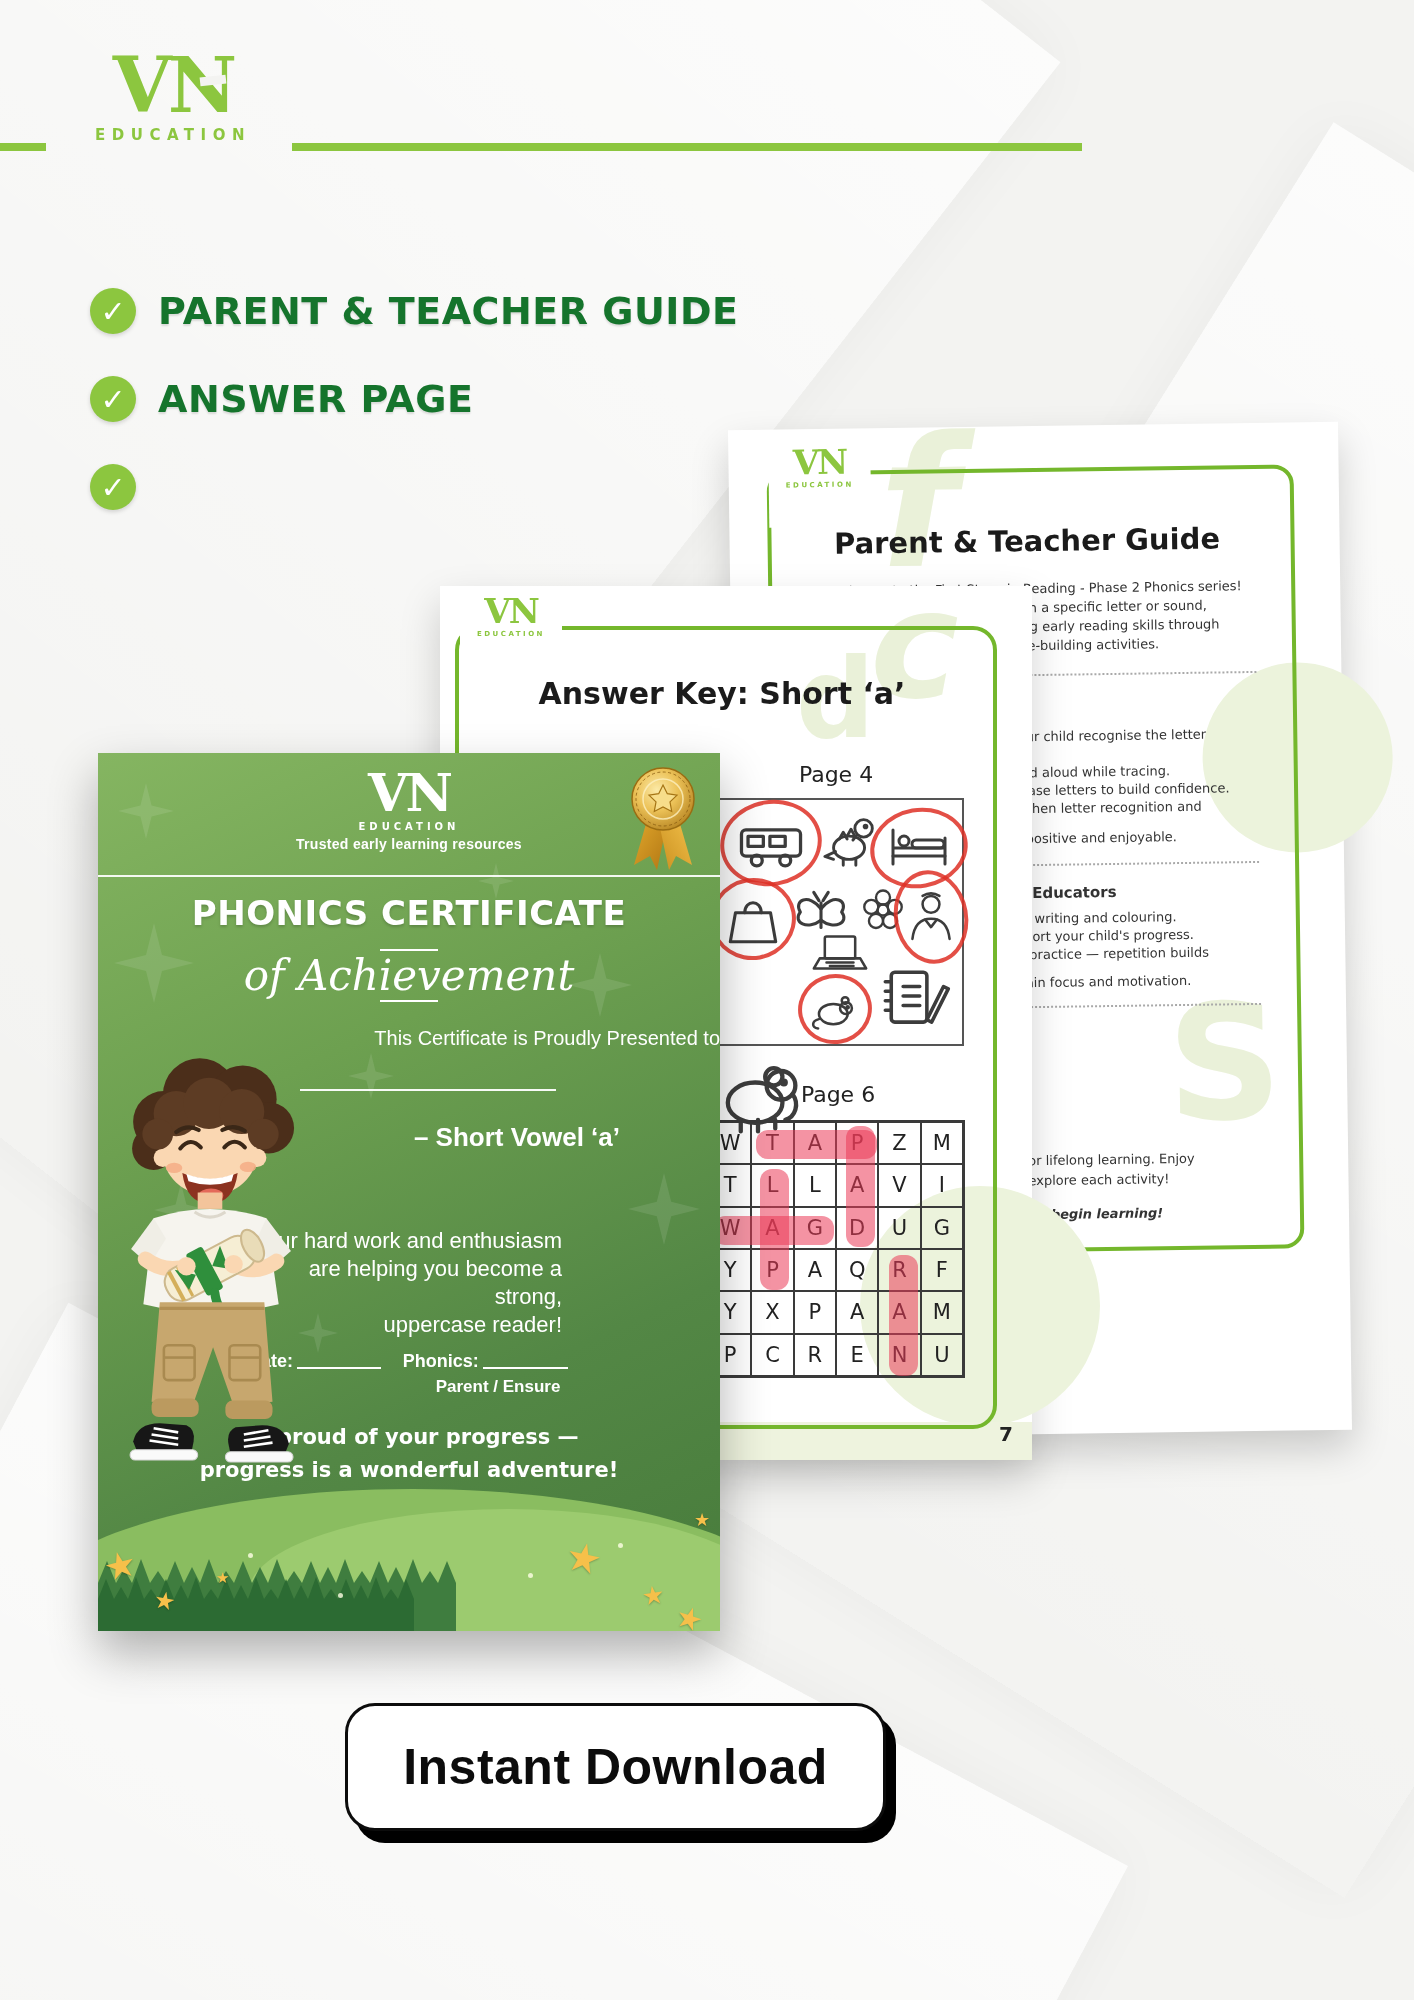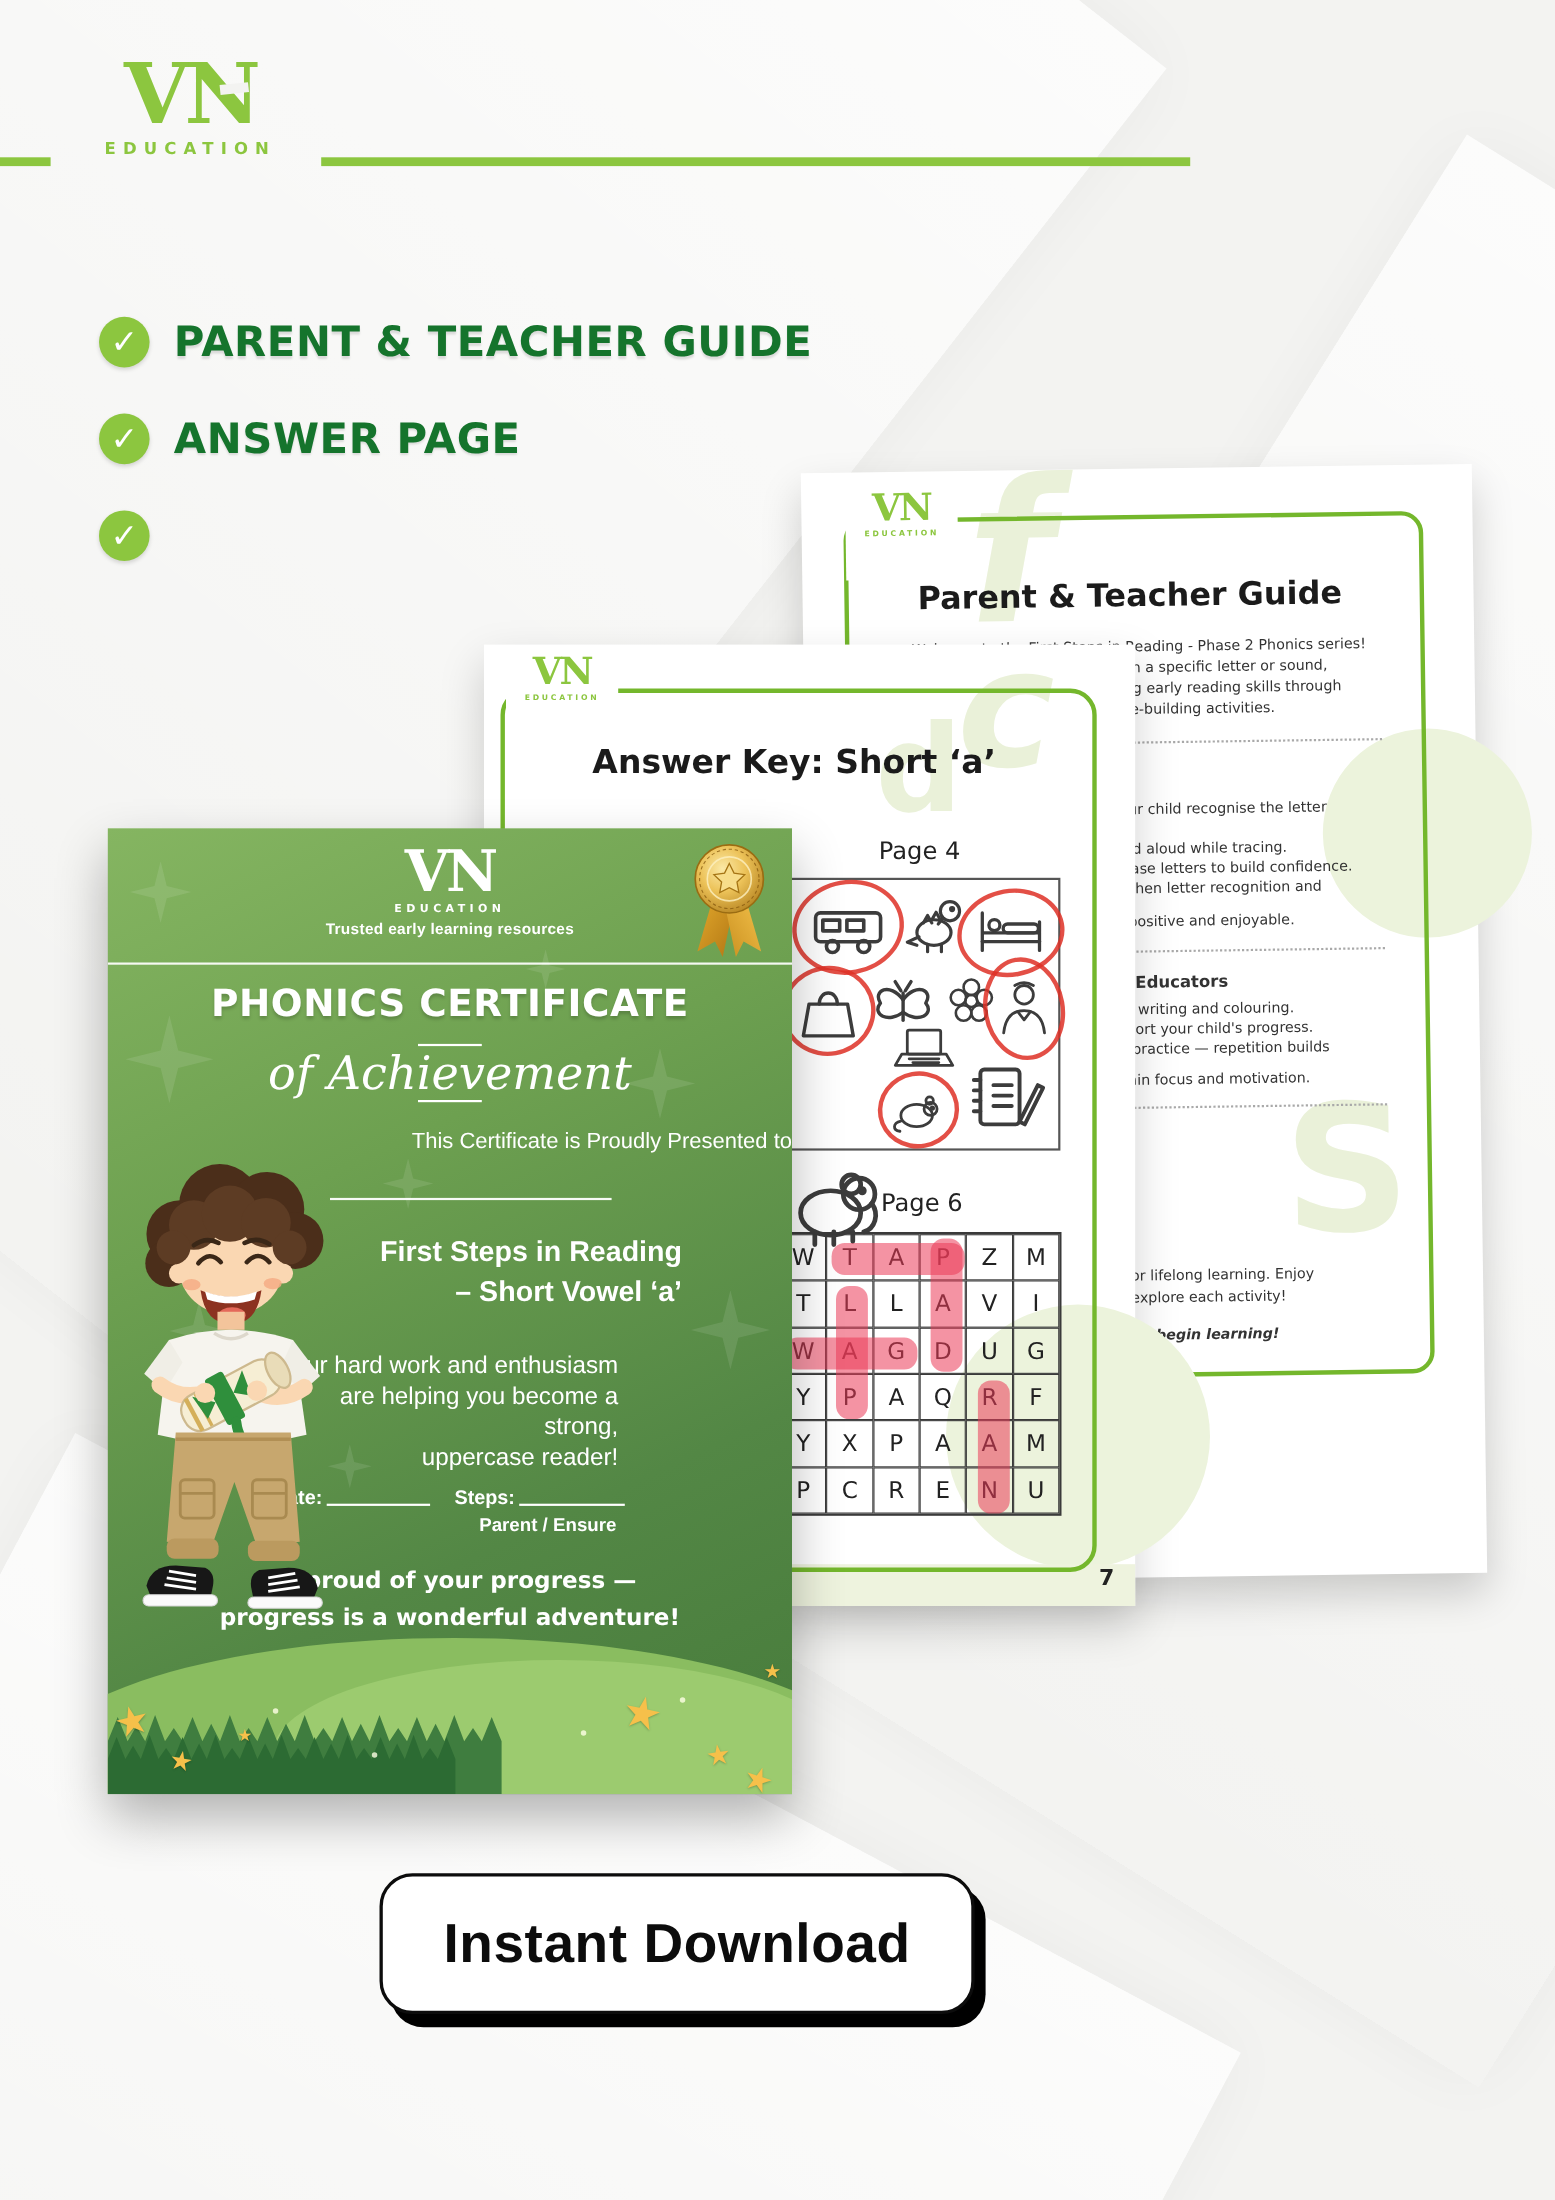--- a/index.html
+++ b/index.html
@@ -375,34 +375,33 @@
     <div class="c-title">PHONICS CERTIFICATE</div>
     <div class="c-sub">
       <div class="dash"></div>
       <div class="script">of Achievement</div>
       <div class="dash"></div>
     </div>
     <div class="c-presented">This Certificate is Proudly Presented to</div>
     <div class="c-nameline"></div>
 
     <div class="c-course">
-      <div>First Steps in Reading</div>
       <div>– Short Vowel ‘a’</div>
     </div>
 
     <div class="c-body">
       <div>Your hard work and enthusiasm</div>
       <div>are helping you become a strong,</div>
       <div>uppercase reader!</div>
     </div>
 
     <div class="c-signrow">
       <span>Date:</span>
       <span class="c-uline" style="width:110px;margin:0 22px 0 4px;"></span>
-      <span>Steps:</span>
+      <span>Phonics:</span>
       <span class="c-uline" style="width:112px;margin-left:4px;"></span>
     </div>
     <div class="c-signsub">Parent / Ensure</div>
 
     <div class="c-footer">
       <div>Be proud of your progress —</div>
       <div>progress is a wonderful adventure!</div>
     </div>
 
     <div class="hill"></div>

